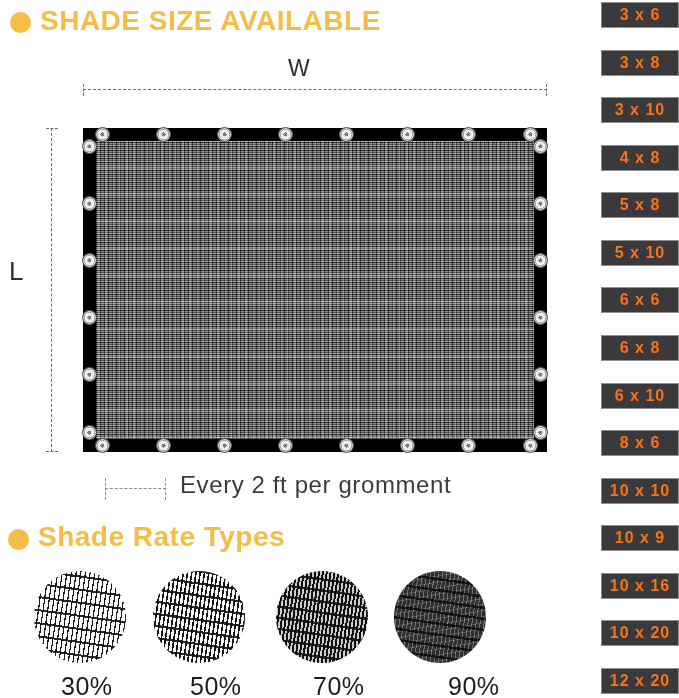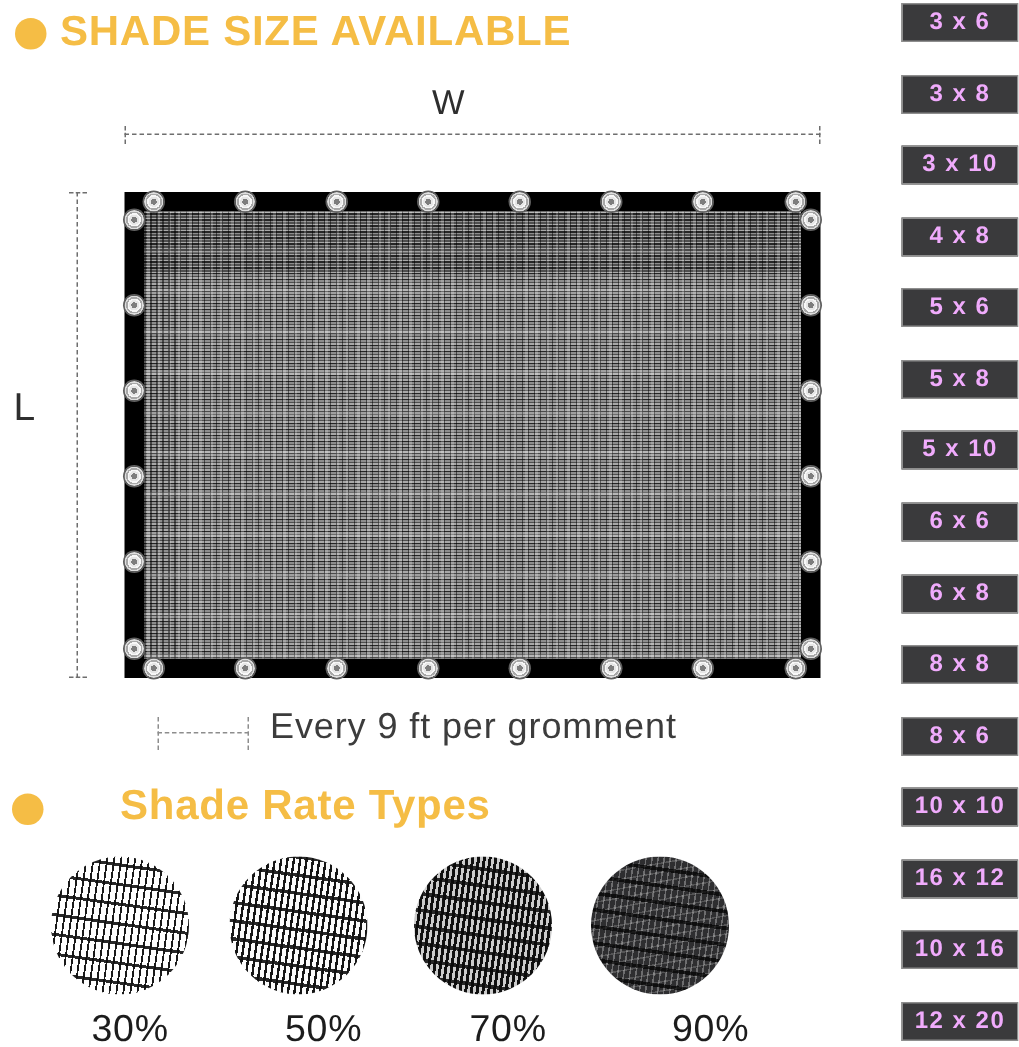--- a/index.html
+++ b/index.html
@@ -15,21 +15,21 @@
     position:absolute; width:21px; height:21px; border-radius:50%;
     background:#F5BD45;
   }
   .bullet.b1 { left:10px; top:12px; }
   .bullet.b2 { left:8px; top:529px; }
   .h1 {
     position:absolute; color:#F5BD45; font-weight:bold;
     letter-spacing:.5px; white-space:nowrap;
   }
   .h1.t1 { left:40px; top:5px;  font-size:28px; }
-  .h1.t2 { left:38px; top:521px; font-size:28px;margin-left:42px; }
+  .h1.t2 { left:38px; top:521px; font-size:28px; }
 
   
   .dim-w { position:absolute; left:83px; top:84px; width:464px; height:12px; }
   .dim-w .mid { position:absolute; left:0; right:0; top:5px; border-top:1px dashed #6e6e6e; }
   .dim-w .tick-l { position:absolute; left:0; top:0; height:100%; border-left:1px dashed #6e6e6e; }
   .dim-w .tick-r { position:absolute; right:0; top:0; height:100%; border-left:1px dashed #6e6e6e; }
   .dim-l { position:absolute; left:46px; top:128px; width:12px; height:324px; }
   .dim-l .mid { position:absolute; top:0; bottom:0; left:5px; border-left:1px dashed #6e6e6e; }
   .dim-l .tick-t { position:absolute; top:0; left:0; width:100%; border-top:1px dashed #6e6e6e; }
   .dim-l .tick-b { position:absolute; bottom:0; left:0; width:100%; border-top:1px dashed #6e6e6e; }
@@ -89,21 +89,21 @@
       #2e2e30; }
   .pct { position:absolute; top:672px; font-size:25px; color:#1c1c1c; letter-spacing:.5px; }
 
   
   .size-list {
     position:absolute; left:601px; top:2px; width:78px; height:692px;
     display:flex; flex-direction:column; justify-content:space-between;
   }
   .size-box {
     width:100%; height:26px; background:#3A3A3C; border:1px solid #8e8e8e;
-    color:#f0abfc; font-size:16px; font-weight:bold; letter-spacing:1px;
+    color:#f97316; font-size:16px; font-weight:bold; letter-spacing:1px;
     display:flex; align-items:center; justify-content:center; white-space:nowrap;
   }
 </style>
 </head>
 <body>
 
 <div class="page">
 
   <span class="bullet b1"></span>
   <div class="h1 t1">SHADE SIZE AVAILABLE</div>
@@ -152,47 +152,47 @@
       <div class="grommet" style="left: 438px; top: 227.3px;"></div>
       <div class="grommet" style="left: -13px; top: 284.5px;"></div>
       <div class="grommet" style="left: 438px; top: 284.5px;"></div>
     </div>
 
   <div class="bracket">
     <div class="tick-l"></div>
       <div class="mid"></div>
       <div class="tick-r"></div>
   </div>
-  <div class="note">Every 9 ft per gromment</div>
+  <div class="note">Every 2 ft per gromment</div>
 
   <span class="bullet b2"></span>
   <div class="h1 t2">Shade Rate Types</div>
 
   <div>
       <div class="sample shade-30" style="left: 34px;"></div>
       <div class="pct" style="left: 61px;">30%</div>
       <div class="sample shade-50" style="left: 153px;"></div>
       <div class="pct" style="left: 190px;">50%</div>
       <div class="sample shade-70" style="left: 276px;"></div>
       <div class="pct" style="left: 313px;">70%</div>
       <div class="sample shade-90" style="left: 394px;"></div>
       <div class="pct" style="left: 448px;">90%</div>
     </div>
 
   <div class="size-list">
       <div class="size-box">3 x 6</div>
       <div class="size-box">3 x 8</div>
       <div class="size-box">3 x 10</div>
       <div class="size-box">4 x 8</div>
-      <div class="size-box">5 x 6</div>
       <div class="size-box">5 x 8</div>
       <div class="size-box">5 x 10</div>
       <div class="size-box">6 x 6</div>
       <div class="size-box">6 x 8</div>
-      <div class="size-box">8 x 8</div>
+      <div class="size-box">6 x 10</div>
       <div class="size-box">8 x 6</div>
       <div class="size-box">10 x 10</div>
-      <div class="size-box">16 x 12</div>
+      <div class="size-box">10 x 9</div>
       <div class="size-box">10 x 16</div>
+      <div class="size-box">10 x 20</div>
       <div class="size-box">12 x 20</div>
     </div>
 
 </div>
 
 </body></html>

